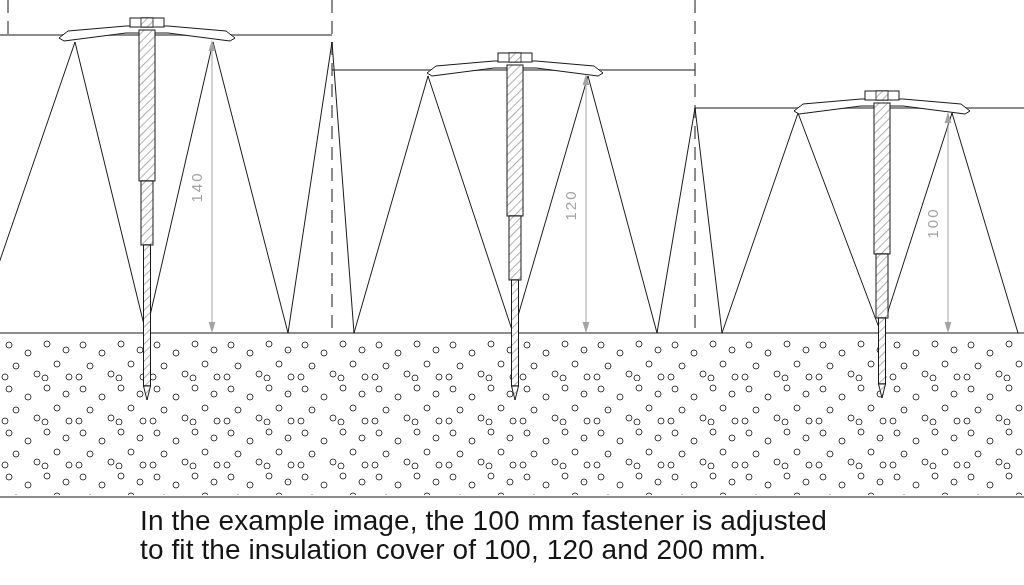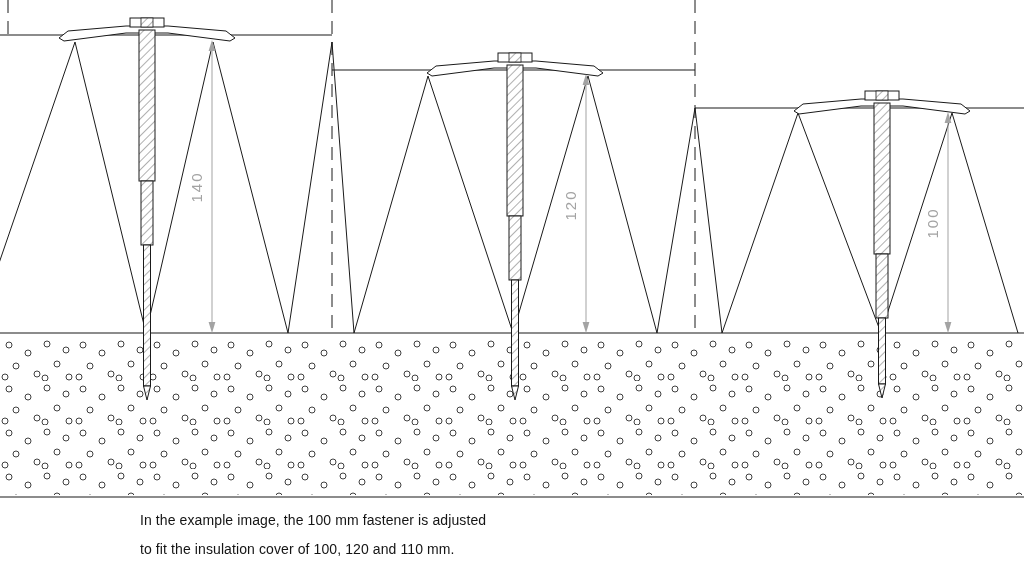--- a/index.html
+++ b/index.html
@@ -17,21 +17,21 @@
   }
   .canvas svg {
     position: absolute;
     top: 0;
     left: 0;
   }
   .caption {
     position: absolute;
     left: 140px;
     top: 506px;
-    font-size: 14px;
+    font-size: 28px;
     line-height: 29px;
     color: #141414;
     letter-spacing: 0.1px;
   }
   .dim-text {
     font-family: "Liberation Sans", sans-serif;
   }
 </style>
 </head>
 <body>
@@ -129,16 +129,16 @@
     <g>
       <line x1="948" y1="120" x2="948" y2="326" stroke="#a3a3a3" stroke-width="1"></line>
       <polygon points="948,112 944.6,123 951.4,123" fill="#a3a3a3"></polygon>
       <polygon points="948,333 944.6,322 951.4,322" fill="#a3a3a3"></polygon>
       <text class="dim-text" x="938" y="223" transform="rotate(-90 938 223)" text-anchor="middle" font-size="15" letter-spacing="2" fill="#a3a3a3">100</text>
     </g>
   </svg>
 
   <div class="caption">
     <div>In the example image, the 100 mm fastener is adjusted</div>
-    <div>to fit the insulation cover of 100, 120 and 110 mm.</div>
+    <div>to fit the insulation cover of 100, 120 and 200 mm.</div>
   </div>
 
 </div>
 
 </body></html>

